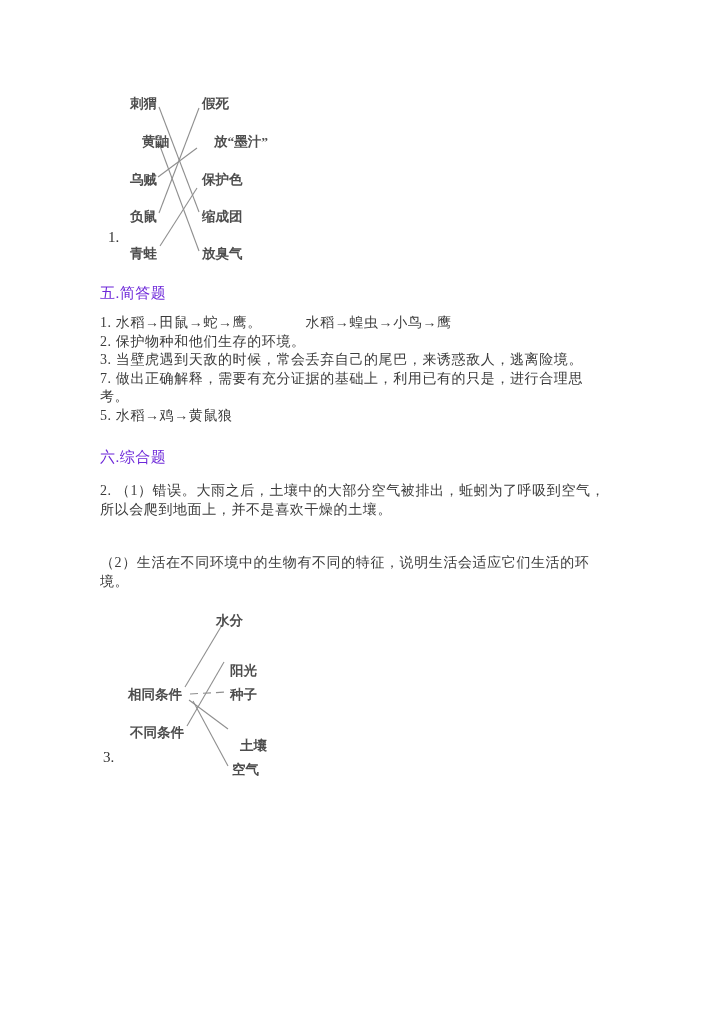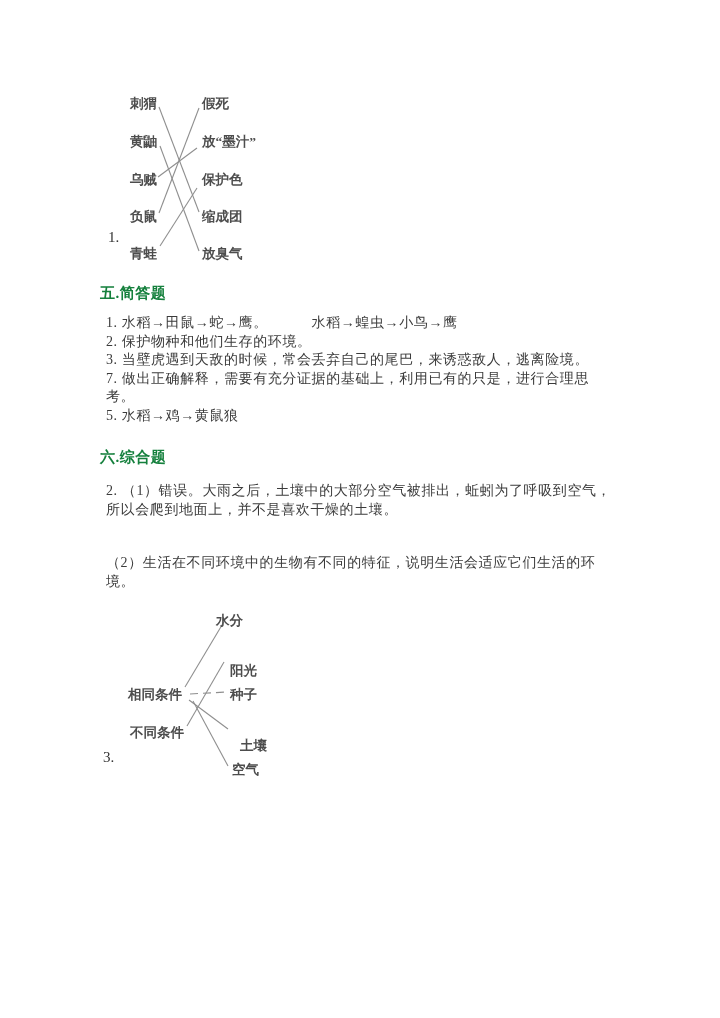--- a/index.html
+++ b/index.html
@@ -4,45 +4,45 @@
 <style>
   html,body{margin:0;padding:0;}
   body{
     width:720px;height:1018px;position:relative;background:#ffffff;
     font-family:"Liberation Serif","DejaVu Serif",serif;color:#3b3b3b;
     overflow:hidden;
   }
   .page{position:absolute;inset:0;background:#ffffff;}
 
   
-  .h-sec{position:absolute;left:100px;margin:0;font-size:15px;font-weight:bold;
-    color:#15803d;white-space:nowrap;letter-spacing:.5px;}
+  .h-sec{position:absolute;left:100px;margin:0;font-size:15px;font-weight:normal;
+    color:#6d28d9;white-space:nowrap;letter-spacing:.5px;}
   .h5{top:284px;}
   .h6{top:448px;}
 
   
   .para{position:absolute;left:100px;font-size:14px;color:#3b3b3b;letter-spacing:.6px;}
   .p5{top:314px;}
   .p5 .tline{line-height:18.5px;}
   .p6a{top:481px;}
   .p6b{top:553px;}
   .p6a .tline,.p6b .tline{line-height:19px;}
-  .tline{white-space:nowrap;margin-left:6px;}
+  .tline{white-space:nowrap;}
 
   
   .diagram{position:absolute;}
   .d1{left:100px;top:88px;width:190px;height:180px;}
   .d2{left:100px;top:605px;width:180px;height:180px;}
   .diagram svg{position:absolute;left:0;top:0;}
   .ditem{position:absolute;white-space:nowrap;
     font-family:Liberation Serif, serif;
     font-weight:600;font-size:13.5px;color:#4d4d4d;}
   
   .d1 .cl{left:30px;} .d1 .cr{left:102px;text-align:right;}
-  .d1 .r0{top:7px;} .d1 .r1{top:45px;} .d1 .r2{top:83px;}
+  .d1 .r0{top:7px;} .d1 .r1{top:45px;margin-left:12px;} .d1 .r2{top:83px;}
   .d1 .r3{top:120px;} .d1 .r4{top:157px;}
 
   .qlabel{position:absolute;font-size:15px;color:#333333;}
   .q1{left:108px;top:229px;}
   .q3{left:103px;top:749px;}
 
   line{stroke:#8f8f8f;stroke-width:1.1;}
 </style>
 </head>
 <body>

